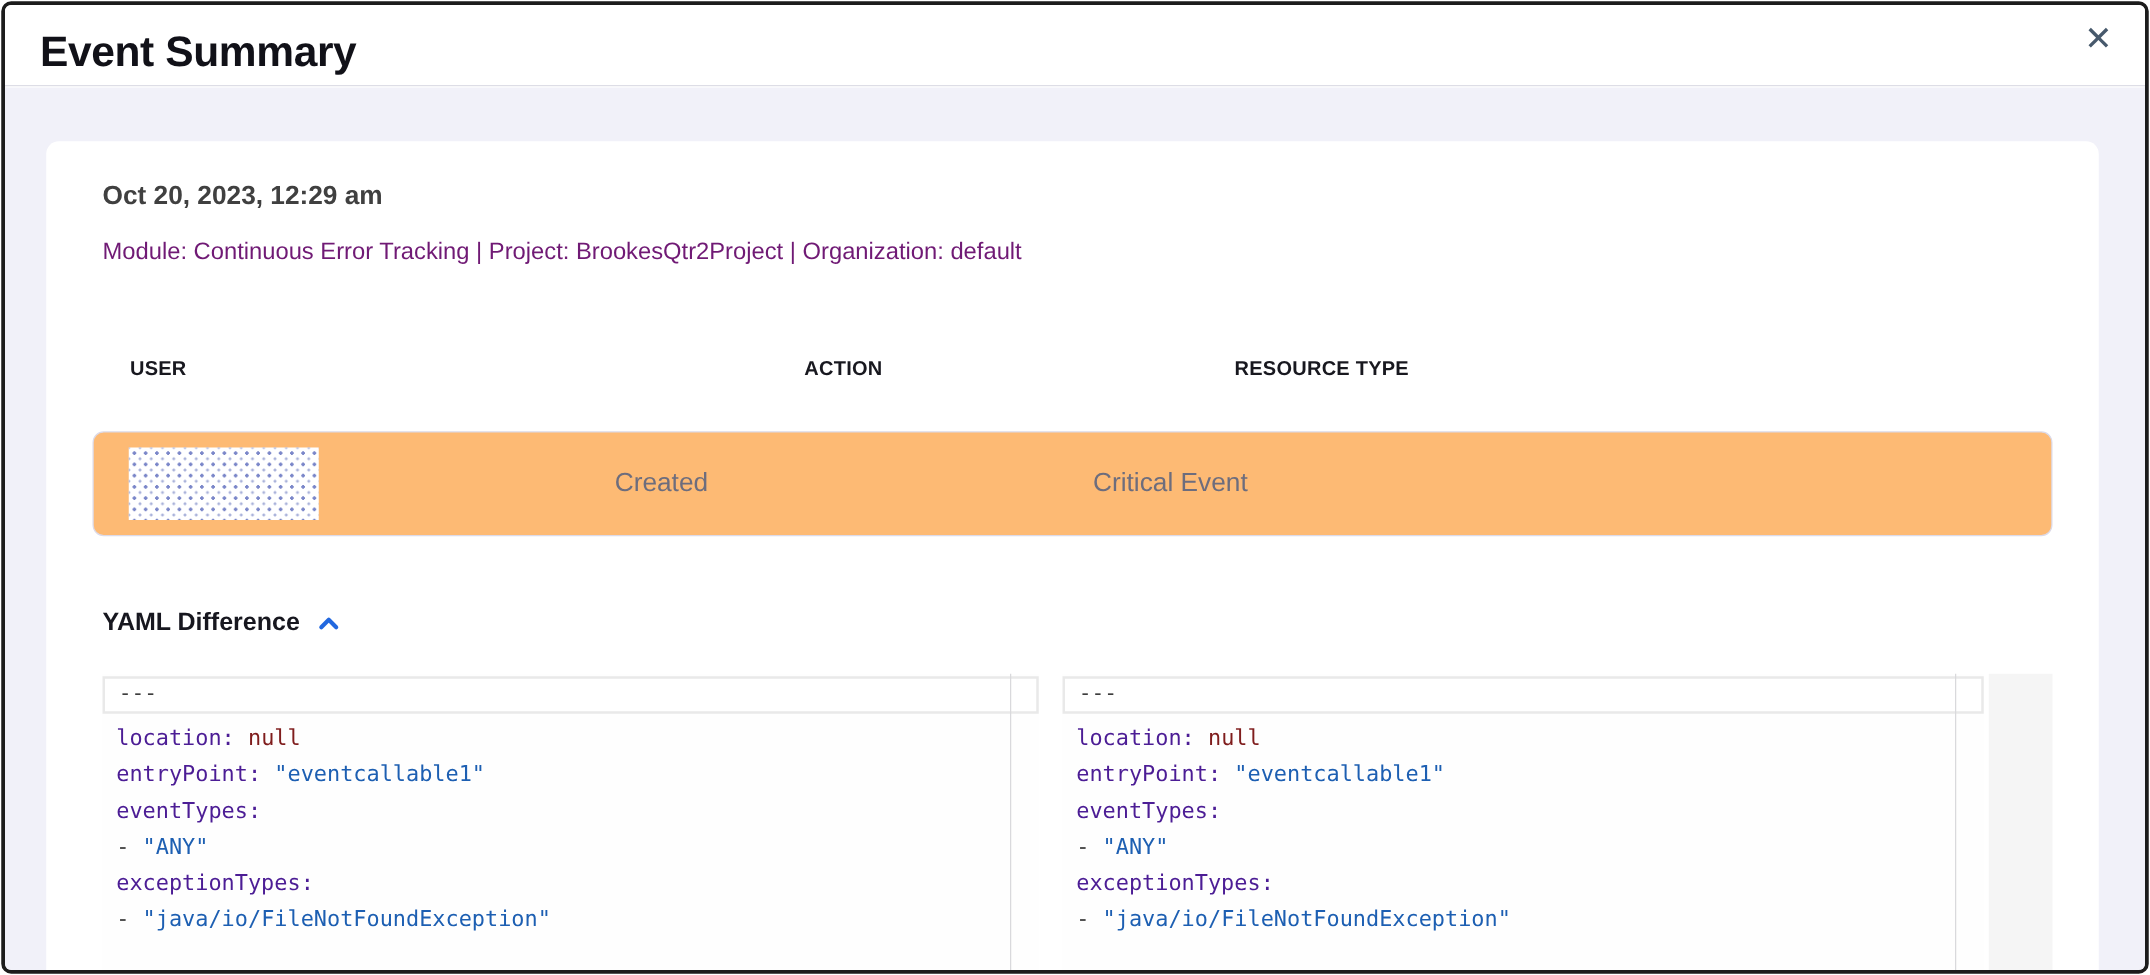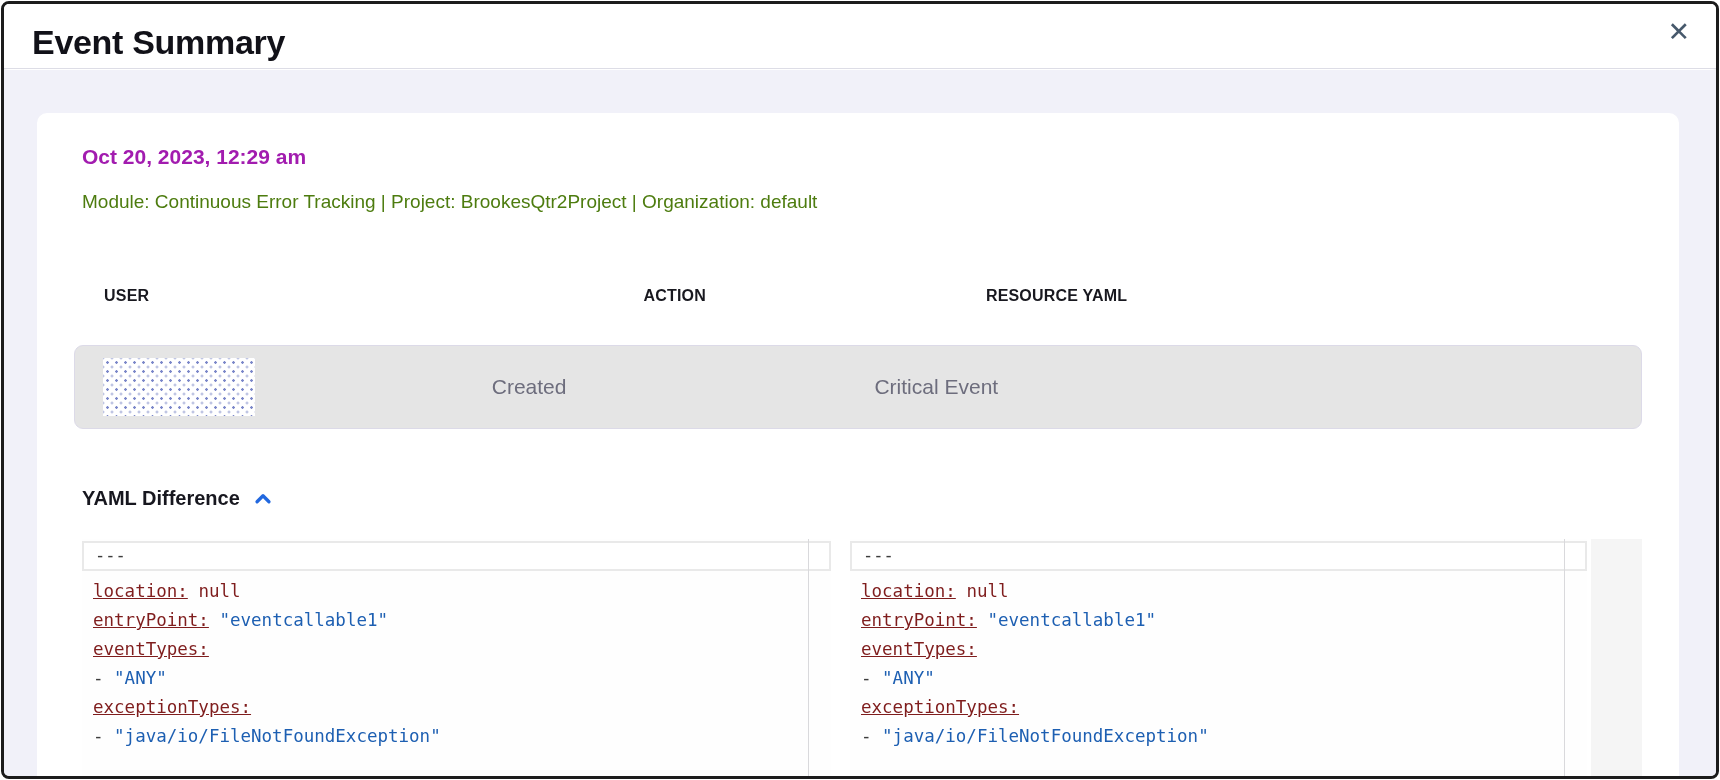--- a/index.html
+++ b/index.html
@@ -32,35 +32,35 @@
   .modal-body {
     position:absolute; top:66px; left:0; right:0; bottom:0;
     background:#f1f1f9;
   }
   .card {
     position:absolute; top:43px; left:33px; right:37px; bottom:-10px;
     background:#ffffff; border-radius:10px;
     padding:31px 37px 0 45px;
   }
 
-  .event-date { font-size:21px; font-weight:700; color:#a21caf; line-height:26px; }
-  .event-meta { margin-top:20px; font-size:19px; color:#4d7c0f; line-height:23px; }
+  .event-date { font-size:21px; font-weight:700; color:#404040; line-height:26px; }
+  .event-meta { margin-top:20px; font-size:19px; color:#701a75; line-height:23px; }
 
   
   .thead {
     margin-top:74px;
     display:grid; grid-template-columns:18% 22% 27% 33%;
     font-size:16px; font-weight:700; color:#18181f; letter-spacing:.2px;
   }
   .thead .th { text-align:right; }
   .thead .th.first { text-align:left; padding-left:22px; }
 
   .trow {
     margin-top:40px; margin-left:-8px; width:calc(100% + 8px);
-    height:84px; background:#e5e5e5;
+    height:84px; background:#fdba74;
     border:1px solid #dcdae8; border-radius:9px;
     display:grid; grid-template-columns:18% 22% 30% 30%;
     align-items:center;
     font-size:21px; color:#6d6d7d;
   }
   .trow .td { text-align:center; }
   .trow .td.first { display:flex; align-items:center; padding-left:28px; }
 
   .redaction {
     width:152px; height:58px; background-color:#ffffff;
@@ -99,21 +99,21 @@
     position:relative; z-index:2;
     height:30px; margin-top:2px;
     background:#ffffff; border:2px solid #e9e9e9;
     font-size:17px; line-height:25px; color:#3d3d3d;
     padding:0 11px;
   }
   .yaml-code {
     padding:6px 11px 0 11px;
     font-size:17.5px; line-height:29px; white-space:pre;
   }
-  .tok-key    { color:#7f1d1d;text-decoration:underline; }
+  .tok-key    { color:#4c1d95; }
   .tok-null   { color:#7f1d1d; }
   .tok-string { color:#1d5fb2; }
   .tok-plain  { color:#3d3d3d; }
 
   .outer-gutter {
     width:51px; height:100%; background:#f5f5f5;
   }
 </style>
 </head>
 <body>
@@ -127,21 +127,21 @@
 
   <div class="modal-body">
     <div class="card">
 
       <div class="event-date">Oct 20, 2023, 12:29 am</div>
       <div class="event-meta">Module: Continuous Error Tracking | Project: BrookesQtr2Project | Organization: default</div>
 
       <div class="thead">
         <div class="th first">USER</div>
         <div class="th">ACTION</div>
-        <div class="th">RESOURCE YAML</div>
+        <div class="th">RESOURCE TYPE</div>
       </div>
 
       <div class="trow">
         <div class="td first">
           <div class="redaction"></div>
         </div>
         <div class="td">Created</div>
         <div class="td">Critical Event</div>
       </div>
 

